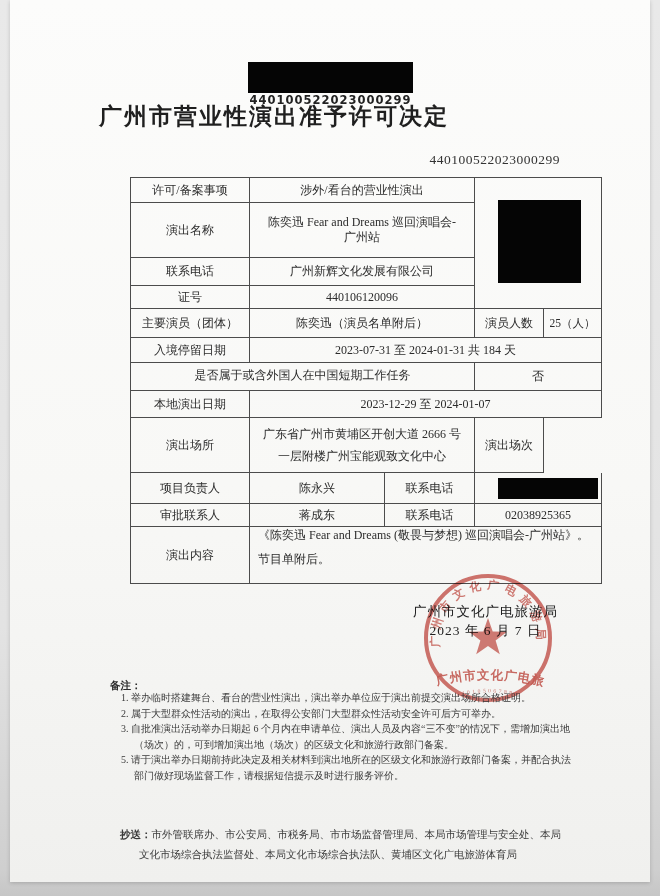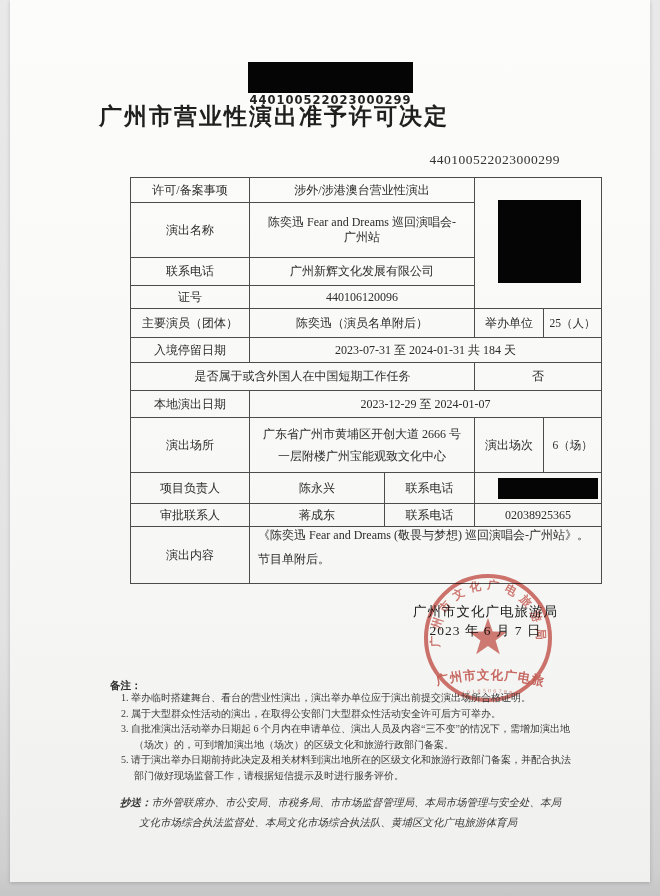--- a/index.html
+++ b/index.html
@@ -37,58 +37,57 @@
 
   <div class="abs redact" style="left:248px;top:62px;width:165px;height:31px;"></div>
   <div class="abs barcode-num" style="left:228px;top:93px;width:205px;">440100522023000299</div>
 
   <div class="abs title" style="left:0;top:101px;width:548px;">广州市营业性演出准予许可决定</div>
   <div class="abs doc-num" style="right:100px;top:152px;width:300px;">440100522023000299</div>
 
   <div class="tbl">
 
     <div class="c" style="grid-row:1;grid-column:1;">许可/备案事项</div>
-    <div class="c" style="grid-row:1;grid-column:2 / span 2;">涉外/涉港澳台营业性演出</div>
+    <div class="c" style="grid-row:1;grid-column:2 / span 2;">涉外/看台的营业性演出</div>
     <div class="c" style="grid-row:1 / span 4;grid-column:4 / span 2;">
       <div class="abs redact" style="left:23px;top:22px;width:83px;height:83px;"></div>
     </div>
 
     <div class="c" style="grid-row:2;grid-column:1;">演出名称</div>
     <div class="c" style="grid-row:2;grid-column:2 / span 2;flex-direction:column;row-gap:0;">
       <div>陈奕迅 Fear and Dreams 巡回演唱会-</div>
       <div>广州站</div>
     </div>
 
     <div class="c" style="grid-row:3;grid-column:1;">联系电话</div>
     <div class="c" style="grid-row:3;grid-column:2 / span 2;">广州新辉文化发展有限公司</div>
 
     <div class="c" style="grid-row:4;grid-column:1;">证号</div>
     <div class="c" style="grid-row:4;grid-column:2 / span 2;">440106120096</div>
 
     <div class="c" style="grid-row:5;grid-column:2 / span 2;">陈奕迅（演员名单附后）</div>
     <div class="c" style="grid-row:5;grid-column:1;">主要演员（团体）</div>
-    <div class="c" style="grid-row:5;grid-column:4;">举办单位</div>
+    <div class="c" style="grid-row:5;grid-column:4;">演员人数</div>
     <div class="c" style="grid-row:5;grid-column:5;font-size:11.5px;">25（人）</div>
 
     <div class="c" style="grid-row:6;grid-column:1;">入境停留日期</div>
     <div class="c" style="grid-row:6;grid-column:2 / span 4;">2023-07-31 至 2024-01-31 共 184 天</div>
 
-    <div class="c" style="grid-row:7;grid-column:1 / span 3;">是否属于或含外国人在中国短期工作任务</div>
+    <div class="c" style="grid-row:7;grid-column:1 / span 3;font-family:Liberation Mono, monospace;">是否属于或含外国人在中国短期工作任务</div>
     <div class="c" style="grid-row:7;grid-column:4 / span 2;">否</div>
 
     <div class="c" style="grid-row:8;grid-column:1;">本地演出日期</div>
     <div class="c" style="grid-row:8;grid-column:2 / span 4;">2023-12-29 至 2024-01-07</div>
 
     <div class="c" style="grid-row:9;grid-column:1;">演出场所</div>
     <div class="c" style="grid-row:9;grid-column:2 / span 2;flex-direction:column;row-gap:7px;">
       <div>广东省广州市黄埔区开创大道 2666 号</div>
       <div>一层附楼广州宝能观致文化中心</div>
     </div>
     <div class="c" style="grid-row:9;grid-column:4;">演出场次</div>
-    <div class="c" style="grid-row:9;grid-column:5;font-size:11.5px;">6（场）</div>
 
     <div class="c" style="grid-row:10;grid-column:1;">项目负责人</div>
     <div class="c" style="grid-row:10;grid-column:2;">陈永兴</div>
     <div class="c" style="grid-row:10;grid-column:3;">联系电话</div>
     <div class="c" style="grid-row:10;grid-column:4 / span 2;">
       <div class="abs redact" style="left:23px;top:5px;width:100px;height:21px;"></div>
     </div>
 
     <div class="c" style="grid-row:11;grid-column:1;">审批联系人</div>
     <div class="c" style="grid-row:11;grid-column:2;">蒋成东</div>
@@ -123,16 +122,16 @@
   </svg>
 
   <div class="abs notes-label" style="left:110px;top:679px;">备注：</div>
   <div class="abs notes" style="left:121px;top:690px;">
     <div class="note-item">1. 举办临时搭建舞台、看台的营业性演出，演出举办单位应于演出前提交演出场所合格证明。</div>
     <div class="note-item">2. 属于大型群众性活动的演出，在取得公安部门大型群众性活动安全许可后方可举办。</div>
     <div class="note-item">3. 自批准演出活动举办日期起 6 个月内在申请单位、演出人员及内容“三不变”的情况下，需增加演出地（场次）的，可到增加演出地（场次）的区级文化和旅游行政部门备案。</div>
     <div class="note-item">5. 请于演出举办日期前持此决定及相关材料到演出地所在的区级文化和旅游行政部门备案，并配合执法部门做好现场监督工作，请根据短信提示及时进行服务评价。</div>
   </div>
 
-  <div class="abs cc" style="left:120px;top:793px;font-style:italic;">
+  <div class="abs cc" style="left:120px;top:825px;">
     <span style="font-weight:bold;">抄送：</span><span>市外管联席办、市公安局、市税务局、市市场监督管理局、本局市场管理与安全处、本局文化市场综合执法监督处、本局文化市场综合执法队、黄埔区文化广电旅游体育局</span>
   </div>
 </div>
 
 </body></html>

